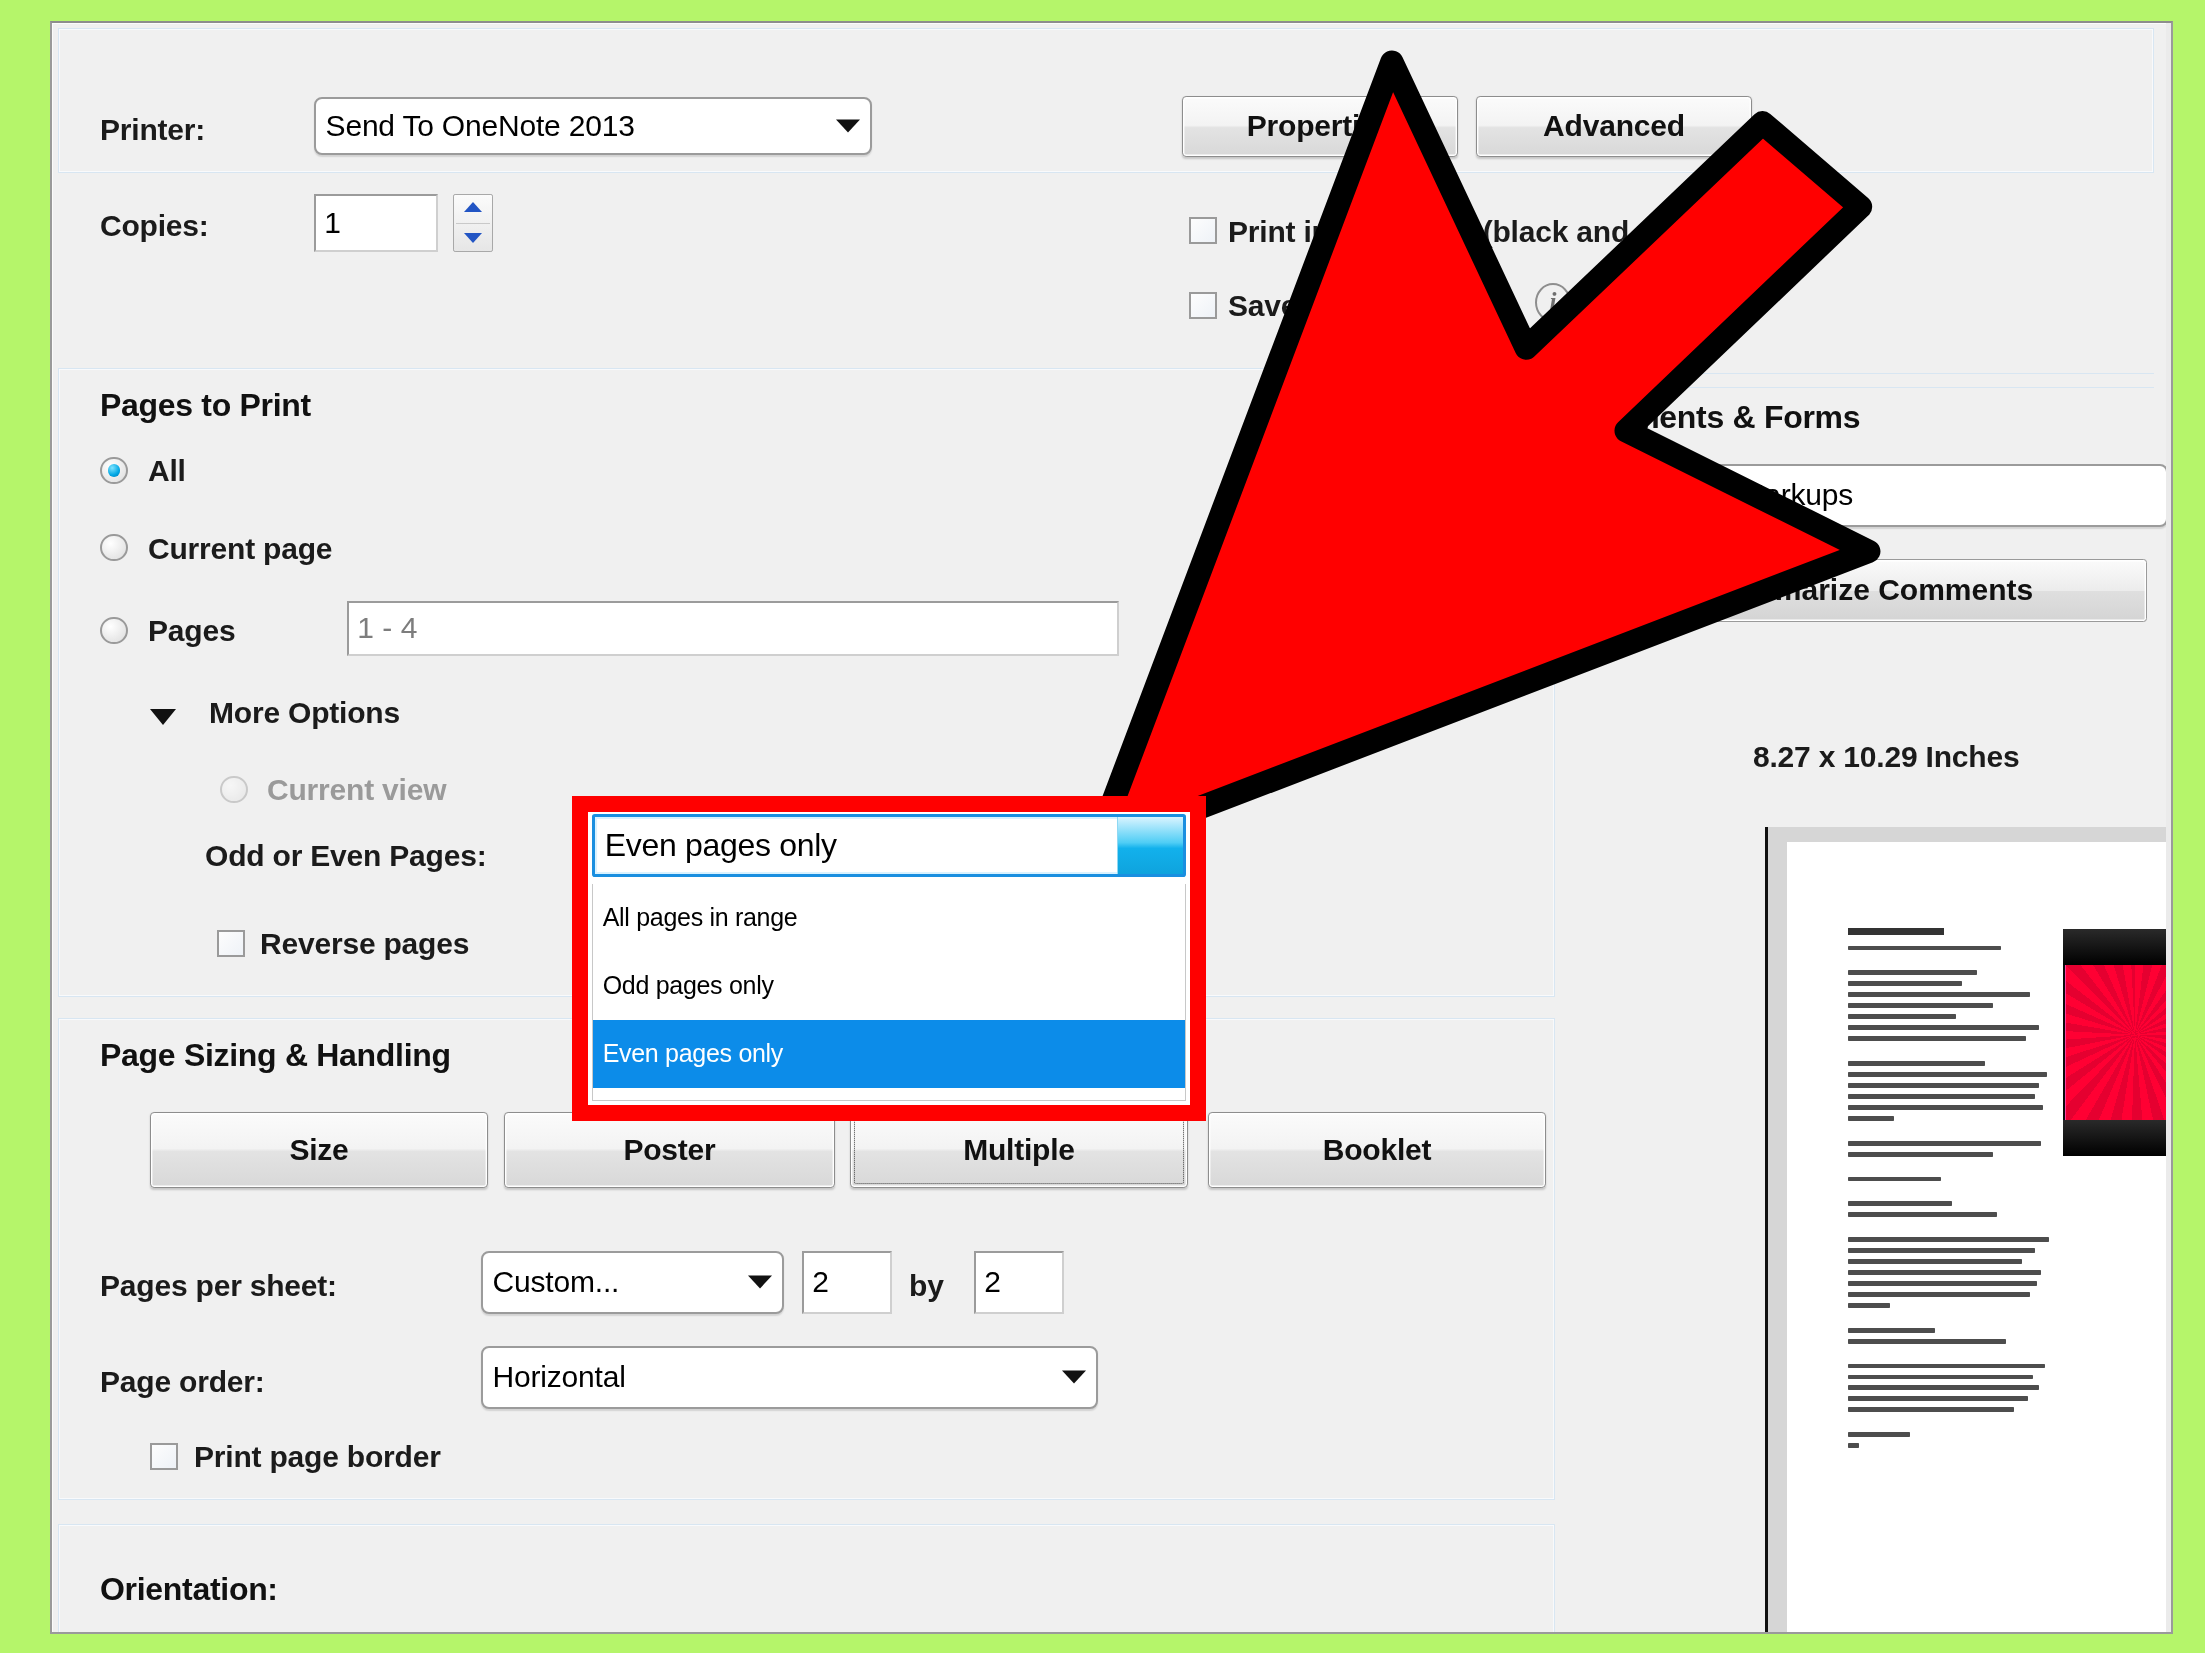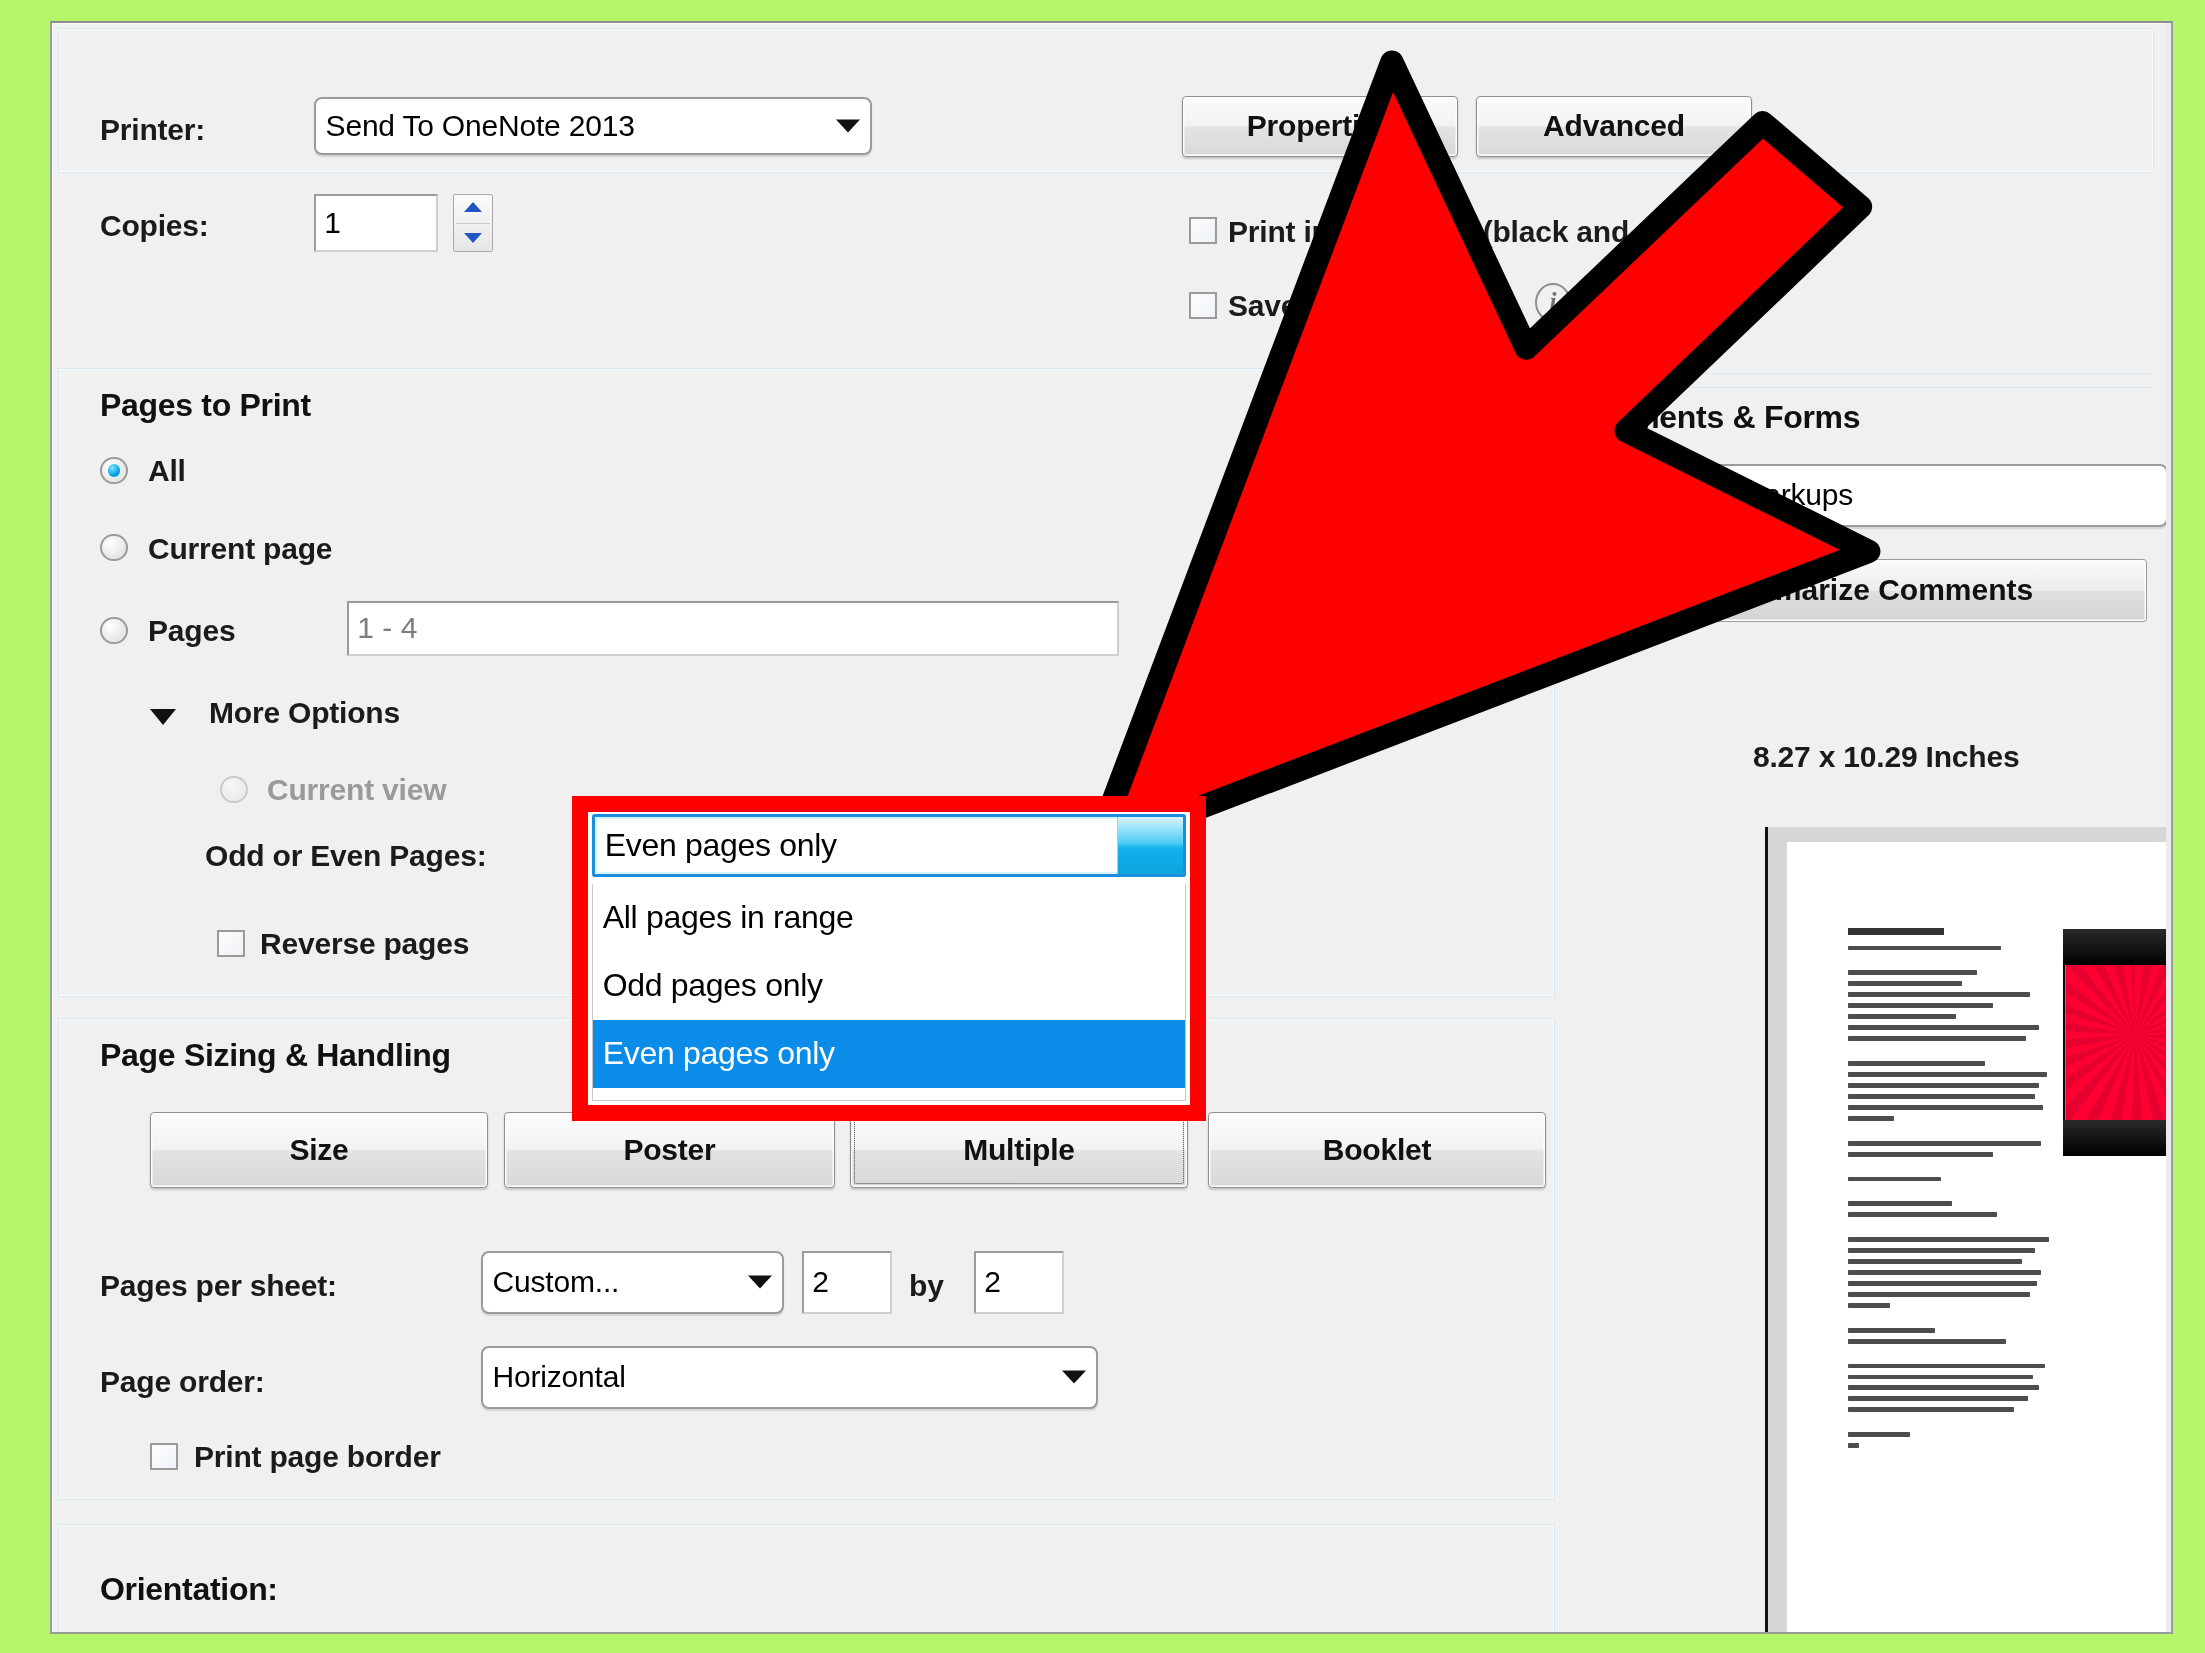--- a/index.html
+++ b/index.html
@@ -156,21 +156,21 @@
     background:linear-gradient(to bottom,#d9f4ff 0%,#4fcdf5 45%,#12b1ec 55%,#0fa3dd 100%);
     border-left:1.4px solid #8fd8f3;
   }
   #ddlist{
     position:absolute;left:4.1px;top:72px;right:4.1px;bottom:4.1px;
     background:#fff;border:1.4px solid #c8c8c8;border-top:none;
   }
   .ddopt{
     height:31.5%;
     display:flex;align-items:center;
-    font-size:32px;color:#000;padding-left:9.6px;
+    font-size:25px;color:#000;padding-left:9.6px;
     letter-spacing:-0.3px;white-space:nowrap;
   }
   .ddopt.sel{background:#0c8ce9;color:#fff;}
   
   .minibtn{
     position:absolute;
     border:1.4px solid #9a9a9a;border-radius:3.4px;
     background:linear-gradient(to bottom,#fbfbfb,#ececec 50%,#dfdfdf 51%,#d4d4d4);
     box-shadow: inset 0 0 0 1.4px #fff;
     display:flex;align-items:center;justify-content:center;

